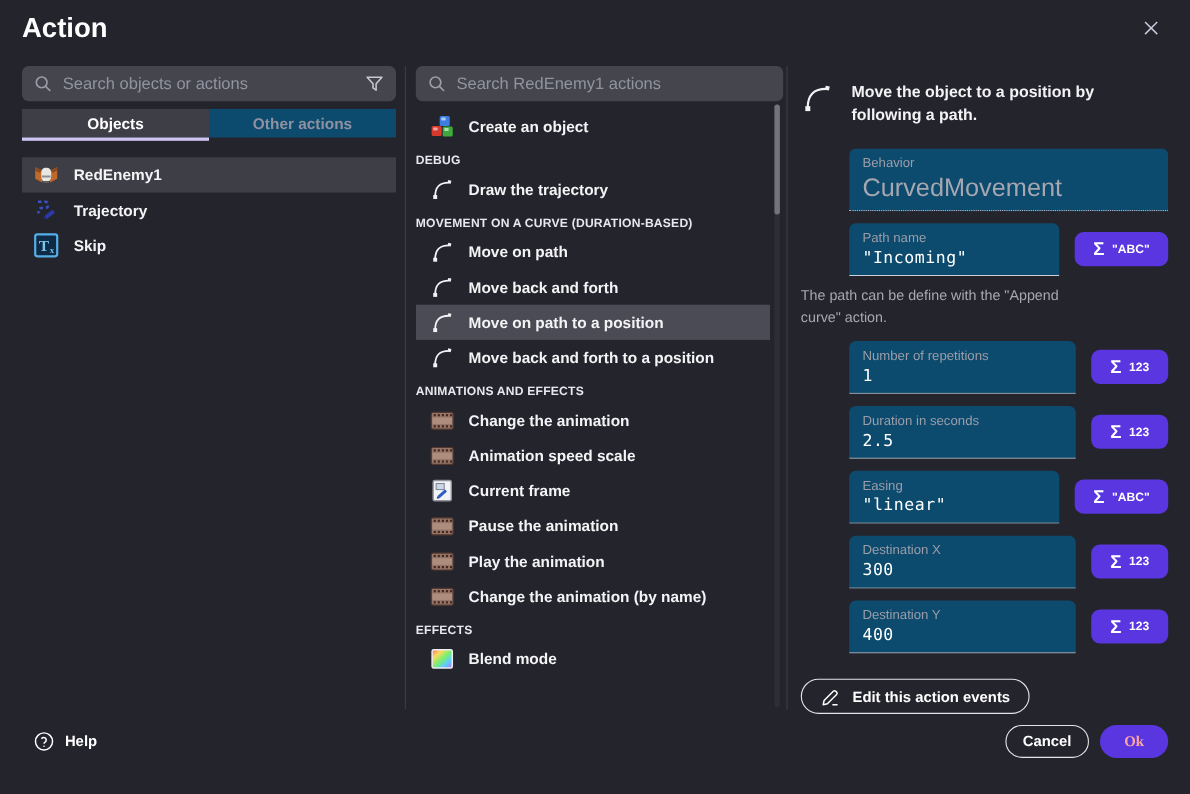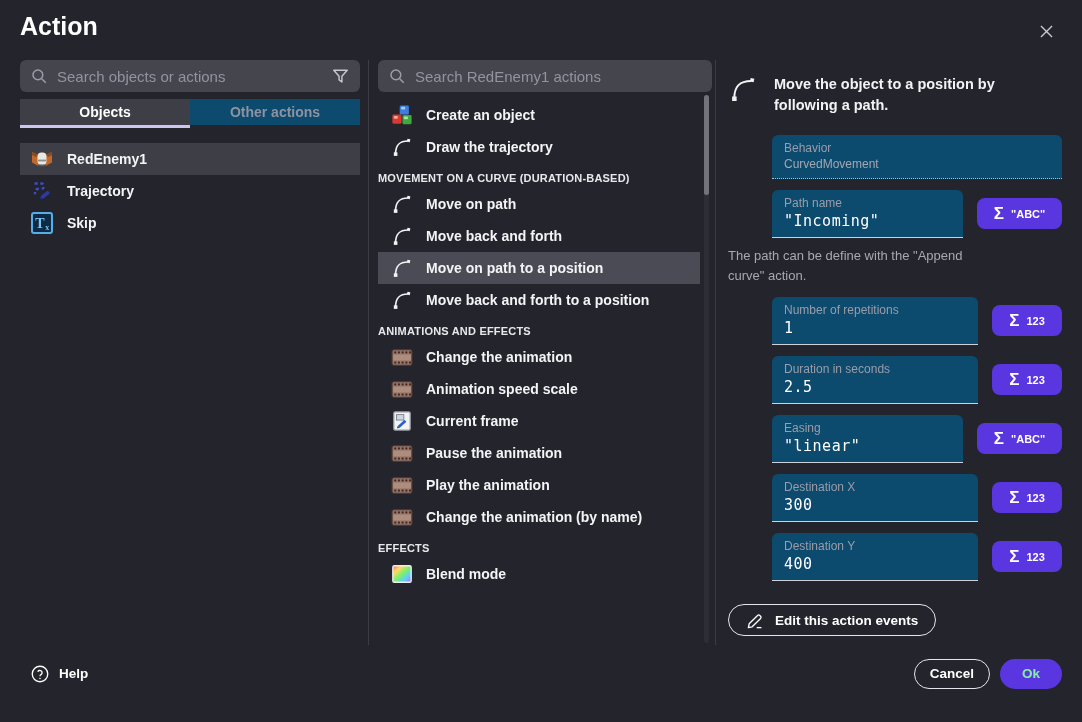--- a/index.html
+++ b/index.html
@@ -5,21 +5,21 @@
   * { box-sizing: border-box; margin: 0; padding: 0; }
   html,body { width:1082px; height:722px; }
   body {
     background:#24242d;
     font-family:"Liberation Sans", sans-serif;
     color:#f4f4f6;
     position:relative;
     overflow:hidden;
   }
   
-  .hdr { display:flex; justify-content:space-between; align-items:flex-end; padding:12px 20px 0 20px; }
+  .hdr { display:flex; justify-content:space-between; align-items:flex-start; padding:12px 20px 0 20px; }
   .title { font-size:25px; font-weight:bold; color:#ffffff; }
   .close-btn { margin-top:4px; margin-right:6px; cursor:pointer; line-height:0; }
 
   
   .content { position:absolute; top:60px; left:0; right:0; bottom:77px; display:flex; padding:0 20px; }
   .vdiv { width:1px; background:#3c3c45; }
   .col-left  { width:340px; display:flex; flex-direction:column; }
   .col-mid   { width:334px; margin-left:9px; position:relative; }
   .d1 { margin-left:8px; }
   .d2 { margin-left:3px; }
@@ -57,36 +57,36 @@
   
   .desc { display:flex; gap:16px; margin-top:14px; padding-right:8px; }
   .desc .txt { font-size:14.5px; font-weight:bold; line-height:1.45; color:#f3f3f5; max-width:288px; }
   .fields { margin-top:19px; }
   .frow { display:flex; align-items:flex-start; gap:14px; margin-bottom:11px; }
   .fcol { flex:1; min-width:0; }
   .fbox { background:#0c4a6e; border-radius:6px 6px 0 0; padding:6px 29px 7px 12px; border-bottom:1px solid #cfd0d8; cursor:text;margin-left:44px; }
   .fbox.disabled { border-bottom:1px dotted #b9bac4; cursor:default; }
   .flabel { font-size:12px; color:#9b9da8; margin-bottom:2px; }
   .fvalue { font-family:"DejaVu Sans Mono", monospace; font-size:15px; color:#ffffff; letter-spacing:0.5px; white-space:nowrap; }
-  .fvalue.dim { font-family:"Liberation Sans", sans-serif; font-size:12px; color:#a6a7b0; letter-spacing:0; }
+  .fvalue.dim { font-family:"Liberation Sans", sans-serif; font-size:23px; color:#a6a7b0; letter-spacing:0; }
   .helper { font-size:13px; color:#a7a8b2; margin-top:8px; line-height:1.55; max-width:240px; }
   .sigma-btn { height:31px; border-radius:8px; border:none; color:#fff; display:flex; align-items:center; justify-content:center; gap:7px; margin-top:8px; cursor:pointer; flex:none; }
   .sigma-btn .sg { font-size:17px; font-weight:bold; line-height:1; }
   .sigma-btn .bl { font-size:11px; font-weight:bold; }
   .sigma-btn.abc { width:85px; }
   .sigma-btn.num { width:70px; }
   .edit-btn { display:inline-flex; align-items:center; gap:10px; height:32px; padding:0 17px; border:1px solid #e4e4ea; border-radius:16px; background:transparent; color:#fff; font-weight:bold; font-size:13.5px; font-family:"Liberation Sans",sans-serif; margin-top:12px; cursor:pointer; }
 
   
   .footer { position:absolute; left:0; right:0; bottom:10px; height:77px; display:flex; align-items:center; justify-content:space-between; padding:0 20px 0 30px; }
   .help { display:flex; align-items:center; gap:9px; cursor:pointer; }
   .help .lbl { font-size:13.5px; font-weight:bold; color:#fff; }
   .fbtns { display:flex; align-items:center; gap:10px; }
   .btn-cancel { height:30px; padding:0 15px; border:1px solid #e4e4ea; border-radius:15px; background:transparent; color:#fff; font-weight:bold; font-size:13.5px; font-family:"Liberation Sans",sans-serif; cursor:pointer; }
-  .btn-ok { height:30px; width:62px; border:none; border-radius:15px; color:#86efac; font-weight:bold; font-size:13.5px; font-family:Liberation Sans, sans-serif; cursor:pointer; }
+  .btn-ok { height:30px; width:62px; border:none; border-radius:15px; color:#fca5a5; font-weight:bold; font-size:13.5px; font-family:Liberation Serif, serif; cursor:pointer; }
   .ico { line-height:0; flex:none; }
 </style>
 </head>
 <body>
 
 <div class="hdr">
   <div class="title">Action</div>
   <div class="close-btn">
     <svg width="19" height="19" viewBox="0 0 24 24" fill="none" stroke="#c9cad8" stroke-width="1.7">
       <line x1="5" y1="5" x2="19" y2="19"></line>
@@ -172,20 +172,21 @@
           <span class="ico"><svg width="22" height="22" viewBox="0 0 24 24">
               <rect x="9.5" y="1.5" width="10" height="10" rx="1.5" fill="#3d7de0"></rect>
               <rect x="11" y="3" width="4.5" height="3" rx="1" fill="#a9cbf4"></rect>
               <rect x="1.5" y="11.5" width="10" height="10" rx="1.5" fill="#d8392f"></rect>
               <rect x="3" y="13" width="4.5" height="3" rx="1" fill="#f0a59f"></rect>
               <rect x="12.5" y="12" width="10" height="10" rx="1.5" fill="#3ea93c"></rect>
               <rect x="14" y="13.5" width="4.5" height="3" rx="1" fill="#ace0a8"></rect>
             </svg></span>
           <span class="lbl">Create an object</span>
         </div>
+        <div class="sect">DEBUG</div>
         <div class="action">
           <span class="ico"><svg width="22" height="22" viewBox="0 0 24 24" fill="none">
               <path d="M5 19.5C5 9.5 9.5 5.5 18.5 5.5" stroke="#f3f3f5" stroke-width="1.8"></path>
               <rect x="3.1" y="17.8" width="3.9" height="3.9" fill="#f3f3f5"></rect>
               <rect x="17.6" y="3.2" width="3.2" height="3.2" fill="#f3f3f5" transform="rotate(12 19.2 4.8)"></rect>
             </svg></span>
           <span class="lbl">Draw the trajectory</span>
         </div>
         <div class="sect">MOVEMENT ON A CURVE (DURATION-BASED)</div>
         <div class="action">

